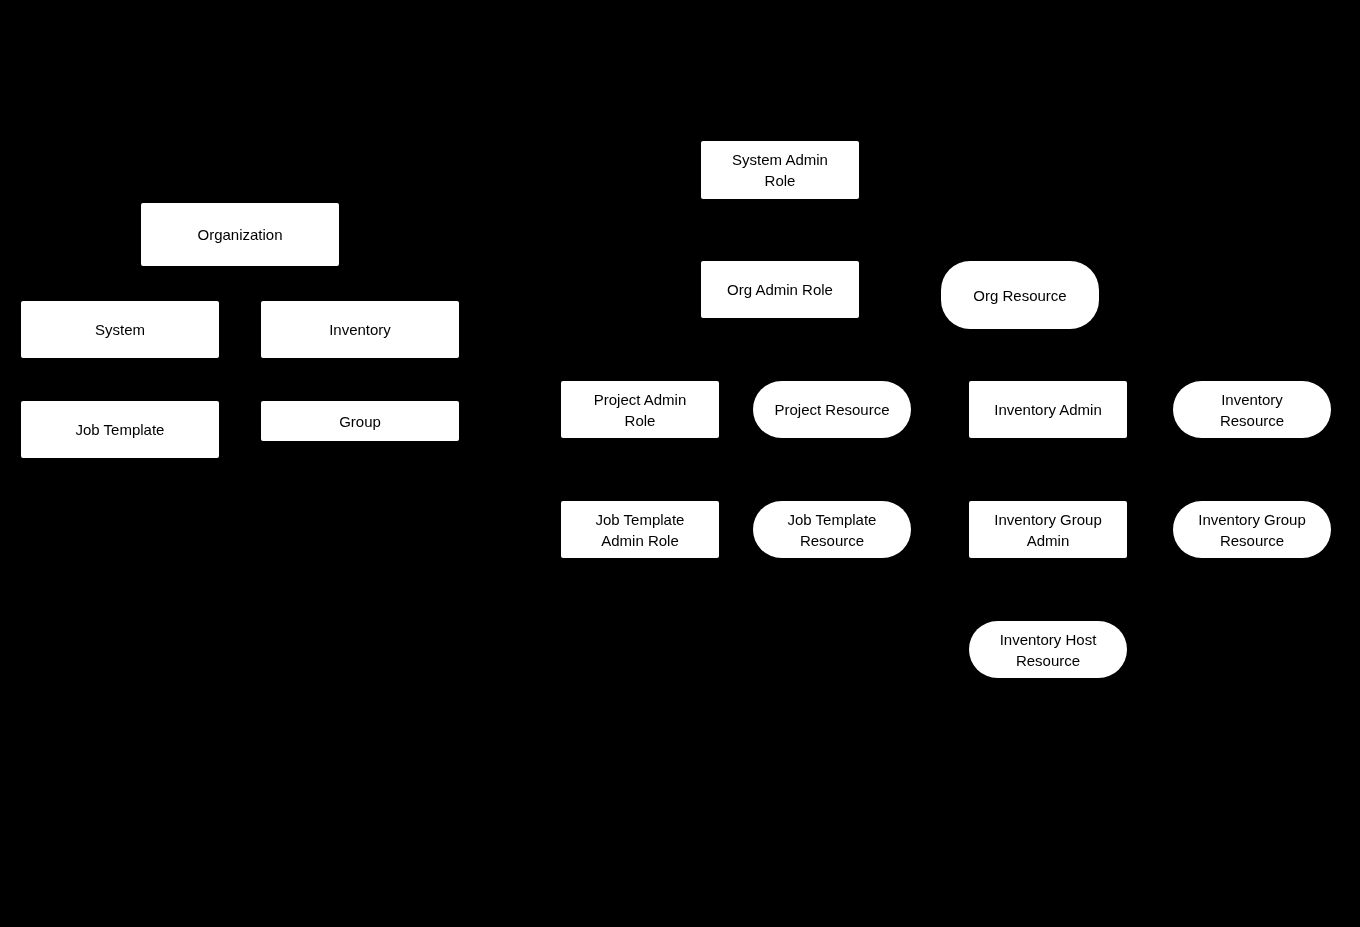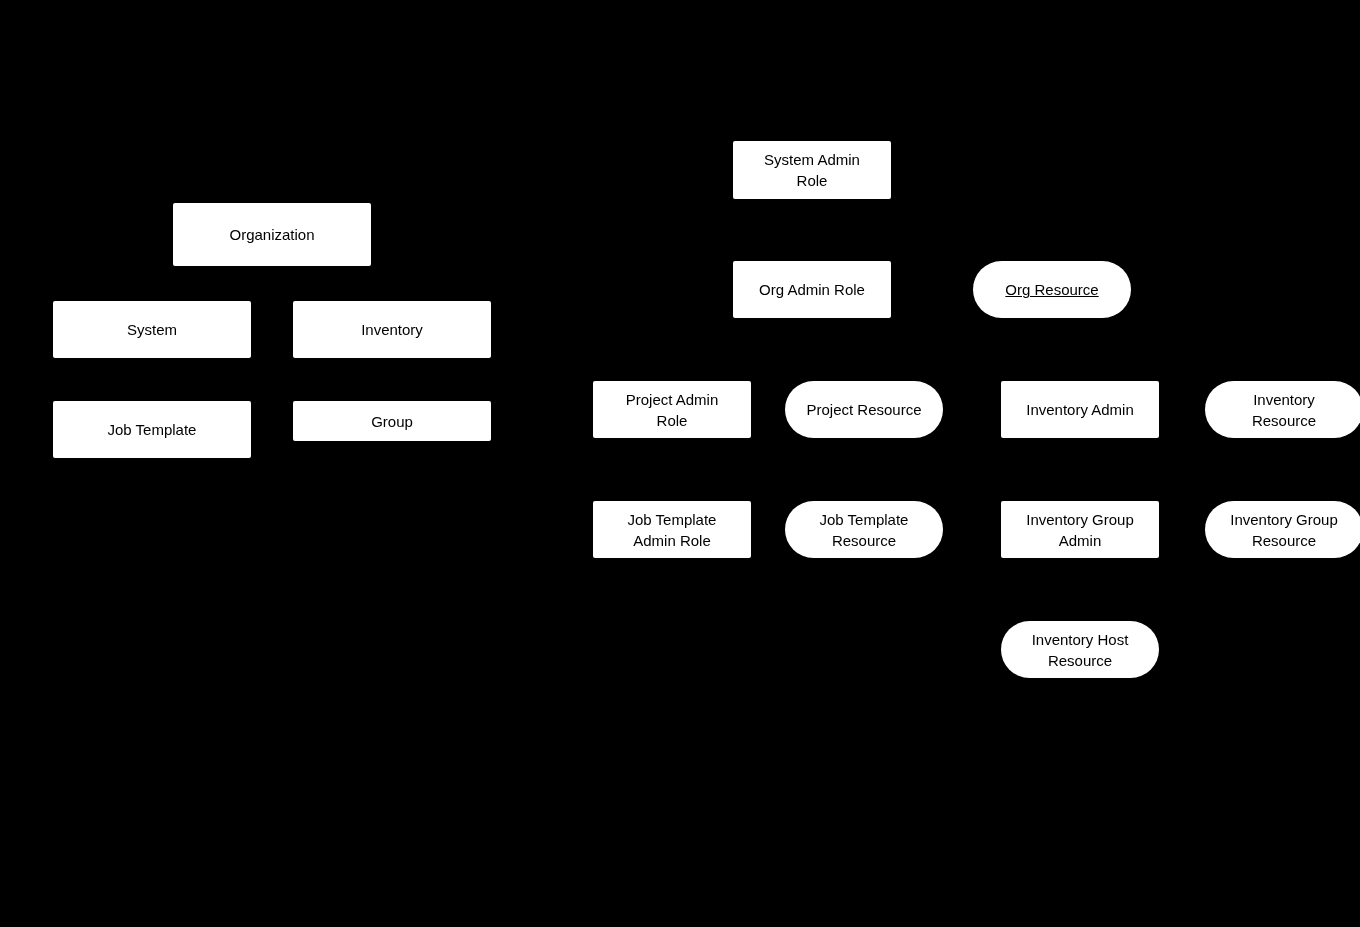--- a/index.html
+++ b/index.html
@@ -20,21 +20,20 @@
     position: absolute;
     background: #ffffff;
     color: #000000;
     display: flex;
     align-items: center;
     justify-content: center;
     text-align: center;
     font-size: 15px;
     line-height: 21px;
     box-sizing: border-box;
-    margin-left: 32px;
   }
   .node .label {
     white-space: pre-line;
     padding: 0 6px;
   }
   .rect {
     border-radius: 2px;
   }
   .stadium {
     border-radius: 29px;
@@ -68,21 +67,21 @@
 
   <div class="node rect" style="left:701px;top:141px;width:158px;height:58px;">
     <span class="label">System Admin
 Role</span>
   </div>
 
   <div class="node rect" style="left:701px;top:261px;width:158px;height:57px;text-align:right;">
     <span class="label">Org Admin Role</span>
   </div>
 
-  <div class="node stadium" style="left:941px;top:261px;width:158px;height:57px;text-decoration:underline;">
+  <div class="node stadium" style="left:941px;top:261px;width:158px;height:68px;">
     <span class="label">Org Resource</span>
   </div>
 
   <div class="node rect" style="left:561px;top:381px;width:158px;height:57px;">
     <span class="label">Project Admin
 Role</span>
   </div>
 
   <div class="node stadium" style="left:753px;top:381px;width:158px;height:57px;">
     <span class="label">Project Resource</span>

